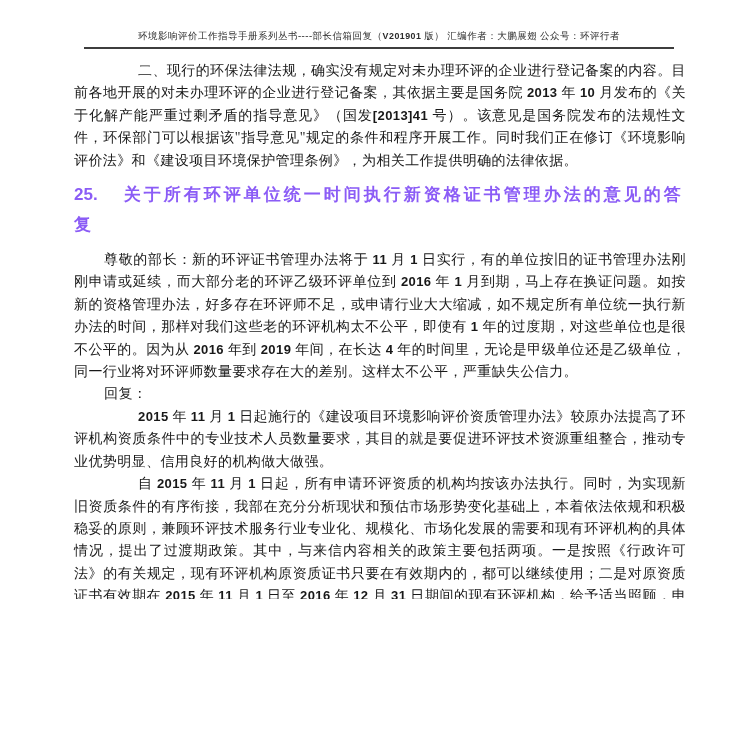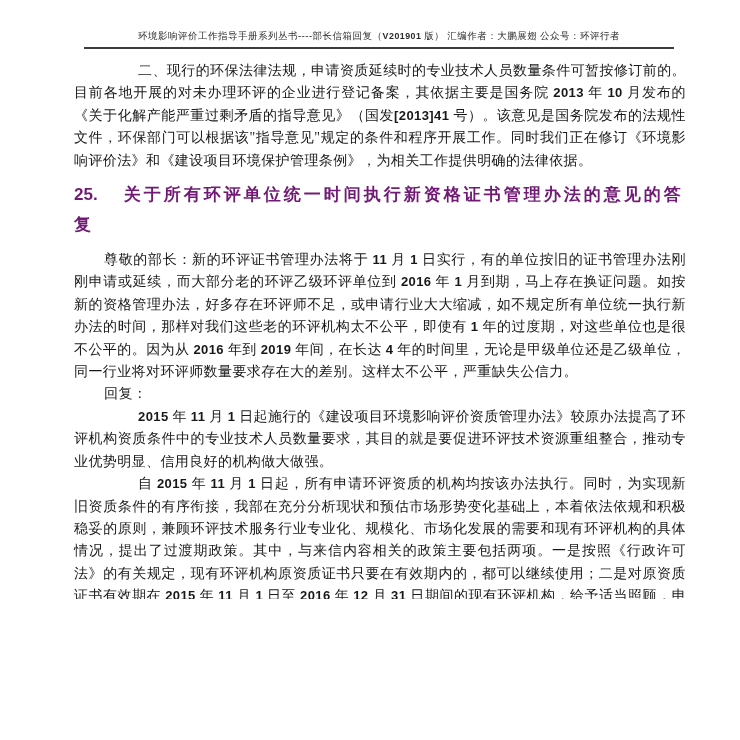--- a/index.html
+++ b/index.html
@@ -18,21 +18,21 @@
   .doc-body {
     position:absolute; top:60px; left:65px; width:612px;
     font-size:14px; line-height:22.4px; letter-spacing:0.4px;
     text-align:justify; color:#181818;
   }
   .doc-body p { margin:0; }
   .indent-2 { text-indent:30px; }
   .indent-4 { text-indent:64px; }
   .section-heading {
     margin:8px 0 9px 0; font-weight:bold; font-size:17px; line-height:30px;
-    letter-spacing:3px; color:#701a75; text-align:left;
+    letter-spacing:3px; color:#8b5cf6; text-align:left;
   }
   .heading-num { font-family:"Liberation Sans","DejaVu Sans",sans-serif; letter-spacing:0; }
   .heading-gap { display:inline-block; width:26px; }
   .latin {
     font-family:"Liberation Sans","DejaVu Sans",sans-serif;
     font-weight:bold; font-size:0.93em;
   }
   
   .page-number {
     position:absolute; top:663px; left:0; width:740px; text-align:center;
@@ -57,21 +57,21 @@
 </head>
 <body>
 
 <div class="page">
 
   <div class="doc-header">
     <span><span>环境影响评价工作指导手册系列丛书----部长信箱回复（</span><span class="latin">V201901</span><span> 版）  汇编作者：大鹏展翅  公众号：环评行者</span></span>
   </div>
 
   <div class="doc-body">
-    <p class="indent-4"><span>二、现行的环保法律法规，申请资质延续时的专业技术人员数量条件可暂按修订前的。目前各地开展的对未办理环评的企业进行登记备案，其依据主要是国务院 </span><span class="latin">2013</span><span> 年 </span><span class="latin">10</span><span> 月发布的《关于化解产能严重过剩矛盾的指导意见》（国发</span><span class="latin">[2013]41</span><span> 号）。该意见是国务院发布的法规性文件，环保部门可以根据该"指导意见"规定的条件和程序开展工作。同时我们正在修订《环境影响评价法》和《建设项目环境保护管理条例》，为相关工作提供明确的法律依据。</span></p>
+    <p class="indent-4"><span>二、现行的环保法律法规，确实没有规定对未办理环评的企业进行登记备案的内容。目前各地开展的对未办理环评的企业进行登记备案，其依据主要是国务院 </span><span class="latin">2013</span><span> 年 </span><span class="latin">10</span><span> 月发布的《关于化解产能严重过剩矛盾的指导意见》（国发</span><span class="latin">[2013]41</span><span> 号）。该意见是国务院发布的法规性文件，环保部门可以根据该"指导意见"规定的条件和程序开展工作。同时我们正在修订《环境影响评价法》和《建设项目环境保护管理条例》，为相关工作提供明确的法律依据。</span></p>
 
     <h2 class="section-heading"><span class="heading-num">25.</span><span class="heading-gap"></span><span>关于所有环评单位统一时间执行新资格证书管理办法的意见的答复</span></h2>
 
     <p class="indent-2"><span>尊敬的部长：新的环评证书管理办法将于 </span><span class="latin">11</span><span> 月 </span><span class="latin">1</span><span> 日实行，有的单位按旧的证书管理办法刚刚申请或延续，而大部分老的环评乙级环评单位到 </span><span class="latin">2016</span><span> 年 </span><span class="latin">1</span><span> 月到期，马上存在换证问题。如按新的资格管理办法，好多存在环评师不足，或申请行业大大缩减，如不规定所有单位统一执行新办法的时间，那样对我们这些老的环评机构太不公平，即使有 </span><span class="latin">1</span><span> 年的过度期，对这些单位也是很不公平的。因为从 </span><span class="latin">2016</span><span> 年到 </span><span class="latin">2019</span><span> 年间，在长达 </span><span class="latin">4</span><span> 年的时间里，无论是甲级单位还是乙级单位，同一行业将对环评师数量要求存在大的差别。这样太不公平，严重缺失公信力。</span></p>
 
     <p class="indent-2">回复：</p>
     <p class="indent-4"><span class="latin">2015</span><span> 年 </span><span class="latin">11</span><span> 月 </span><span class="latin">1</span><span> 日起施行的《建设项目环境影响评价资质管理办法》较原办法提高了环评机构资质条件中的专业技术人员数量要求，其目的就是要促进环评技术资源重组整合，推动专业优势明显、信用良好的机构做大做强。</span></p>
     <p class="indent-4"><span>自 </span><span class="latin">2015</span><span> 年 </span><span class="latin">11</span><span> 月 </span><span class="latin">1</span><span> 日起，所有申请环评资质的机构均按该办法执行。同时，为实现新旧资质条件的有序衔接，我部在充分分析现状和预估市场形势变化基础上，本着依法依规和积极稳妥的原则，兼顾环评技术服务行业专业化、规模化、市场化发展的需要和现有环评机构的具体情况，提出了过渡期政策。其中，与来信内容相关的政策主要包括两项。一是按照《行政许可法》的有关规定，现有环评机构原资质证书只要在有效期内的，都可以继续使用；二是对原资质证书有效期在 </span><span class="latin">2015</span><span> 年 </span><span class="latin">11</span><span> 月 </span><span class="latin">1</span><span> 日至 </span><span class="latin">2016</span><span> 年 </span><span class="latin">12</span><span> 月 </span><span class="latin">31</span><span> 日期间的现有环评机构，给予适当照顾，申请资质延续时的专业技术人员数量条件可暂按修订前的</span></p>
   </div>
 

